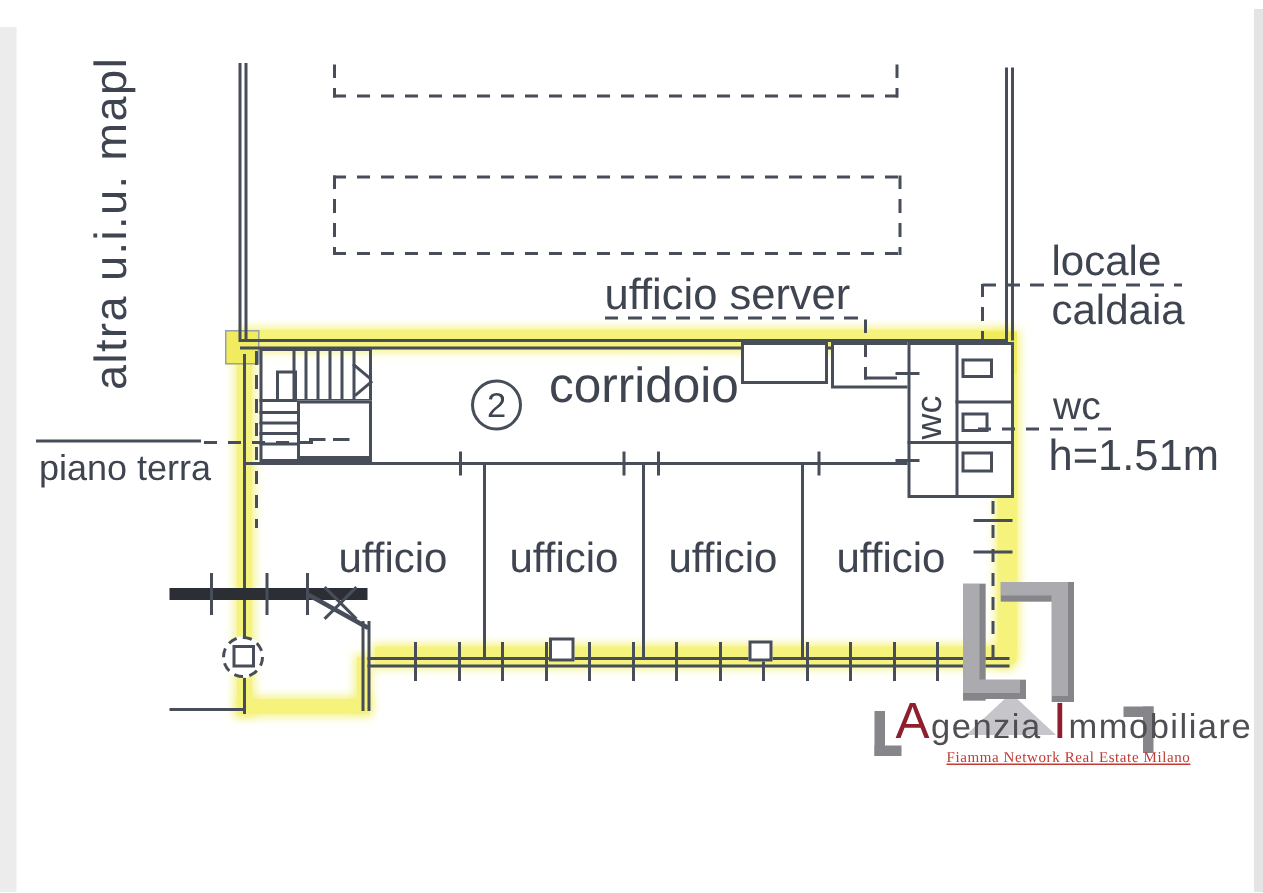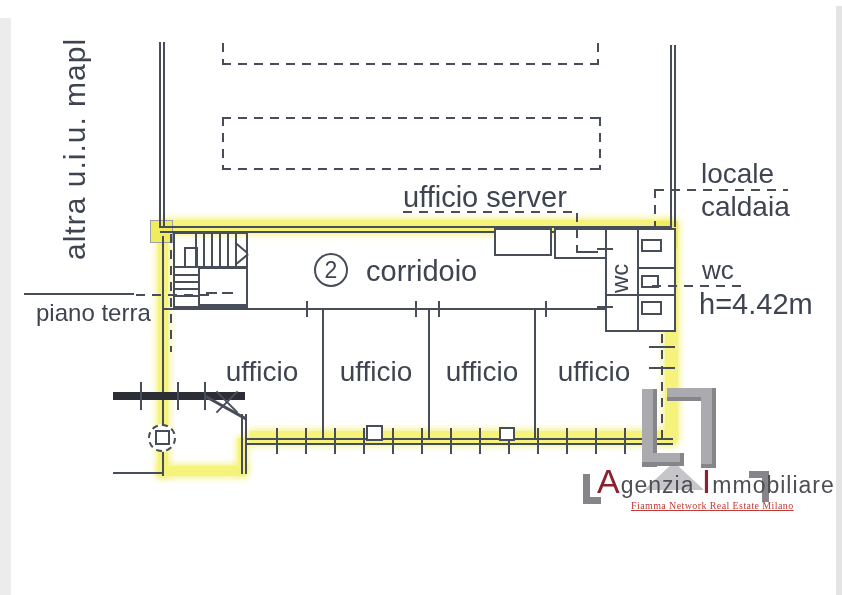--- a/index.html
+++ b/index.html
@@ -147,28 +147,28 @@
   <div class="lbl vtext" style="left:58px;top:24px;height:236px;font-size:30px;letter-spacing:1px;">altra u.i.u. mapl</div>
 
   <div class="lbl" style="left:403px;top:181px;font-size:29px;">ufficio server</div>
 
   <div class="lbl" style="left:701px;top:191px;font-size:28px;">caldaia</div>
   <div class="lbl" style="left:701px;top:158px;font-size:28px;">locale</div>
 
   <div class="abs" style="left:314px;top:253px;width:34px;height:34px;border:2px solid var(--line);border-radius:50%;box-sizing:border-box;text-align:center;">
     <span style="font-size:23px;line-height:30px;color:var(--text);">2</span>
   </div>
-  <div class="lbl" style="left:366px;top:255px;font-size:29px;">corridoio</div>
+  <div class="lbl" style="left:366px;top:238px;font-size:33px;">corridoio</div>
 
   <div class="lbl vtext" style="left:606px;top:235px;height:58px;font-size:24px;">wc</div>
 
   <div class="lbl" style="left:702px;top:255px;font-size:26px;">wc</div>
-  <div class="lbl" style="left:699px;top:288px;font-size:29px;">h=4.42m</div>
+  <div class="lbl" style="left:699px;top:288px;font-size:29px;">h=1.51m</div>
 
-  <div class="lbl" style="left:36px;top:299px;font-size:24px;">piano terra</div>
+  <div class="lbl" style="left:26px;top:299px;font-size:24px;">piano terra</div>
 
   <div class="lbl" style="left:208px;top:356px;width:108px;text-align:center;font-size:28px;">ufficio</div>
   <div class="lbl" style="left:322px;top:356px;width:108px;text-align:center;font-size:28px;">ufficio</div>
   <div class="lbl" style="left:428px;top:356px;width:108px;text-align:center;font-size:28px;">ufficio</div>
   <div class="lbl" style="left:540px;top:356px;width:108px;text-align:center;font-size:28px;">ufficio</div>
 
   <div class="abs" style="left:644px;top:462px;width:0;height:0;border-left:30px solid transparent;border-right:30px solid transparent;border-bottom:28px solid #c6c6ca;"></div>
   <div class="grey3d" style="left:642px;top:389px;width:15px;height:78px;"></div>
   <div class="grey3d" style="left:642px;top:453px;width:42px;height:13px;"></div>
   <div class="grey3d" style="left:667px;top:388px;width:49px;height:13px;"></div>

